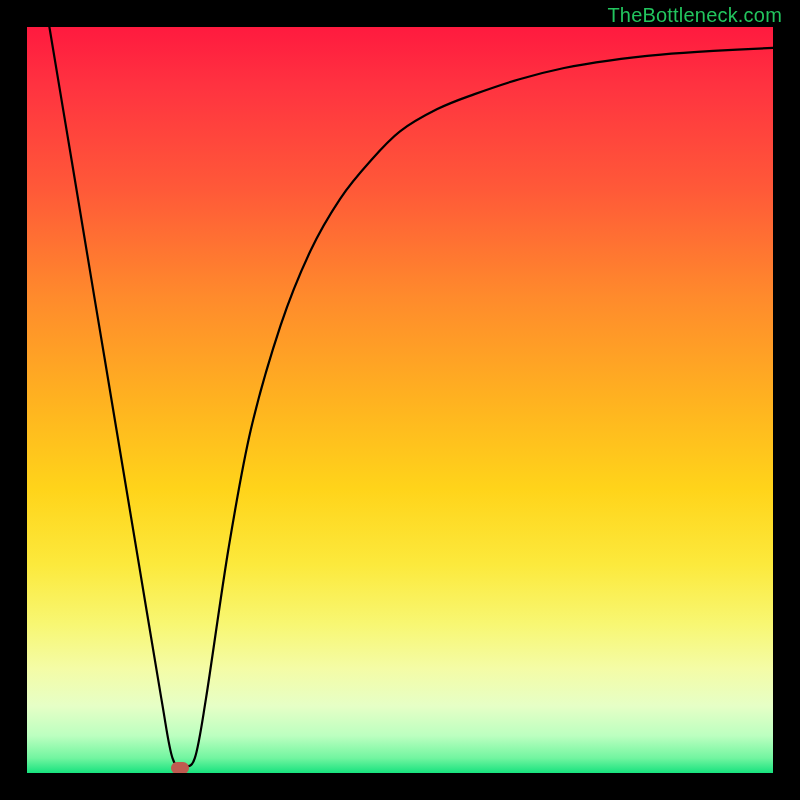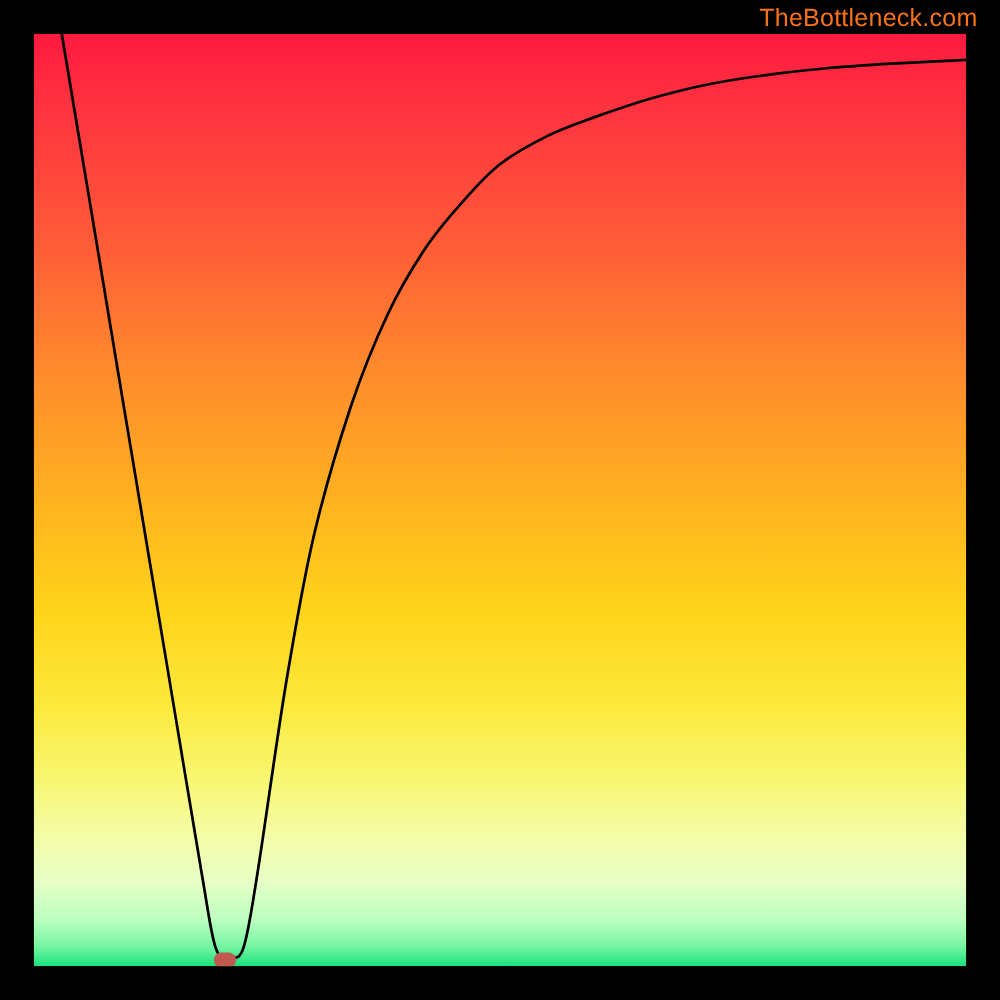--- a/index.html
+++ b/index.html
@@ -48,21 +48,21 @@
     width: 18px;
     height: 12px;
     border-radius: 6px;
     background: #c05a50;
     transform: translate(-50%, -50%);
   }
   .watermark {
     position: absolute;
     top: 4px;
     right: 18px;
-    color: #f97316;
+    color: #22c55e;
     font-size: 20px;
     font-weight: 500;
     letter-spacing: 0.2px;
   }
 </style>
 </head>
 <body>
 
 <div class="watermark">TheBottleneck.com</div>
 

